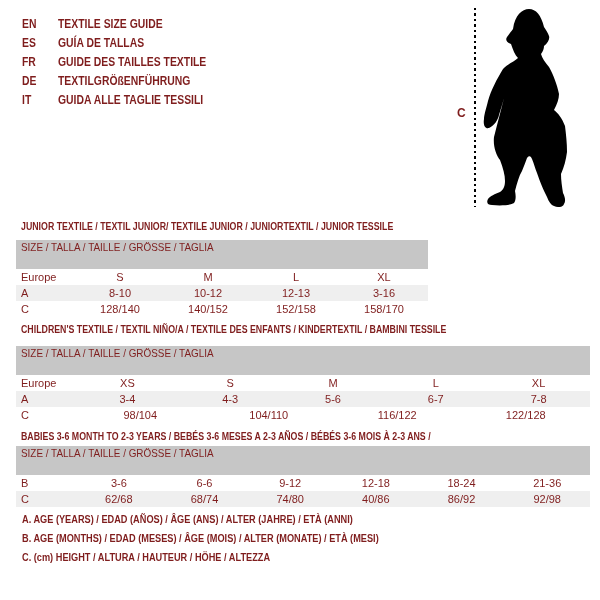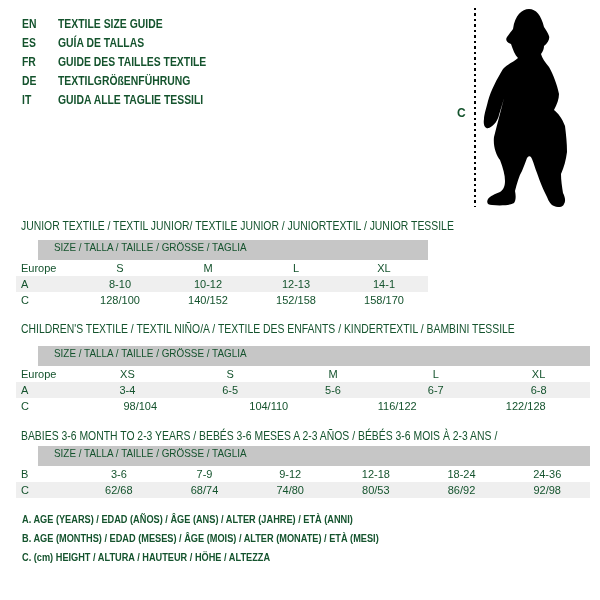--- a/index.html
+++ b/index.html
@@ -20,39 +20,39 @@
   .c-label   { position:absolute; left:457px; top:106px; font-size:12px; font-weight:bold; }
   .dash-line { position:absolute; left:474px; top:8px; width:2px; height:199px;
                background:repeating-linear-gradient(to bottom,#000 0 2.5px, transparent 2.5px 5.5px); }
   .silhouette{ position:absolute; left:478px; top:5px; width:94px; height:202px; }
 
   
   .tbl { position:absolute; left:16px; }
   .tbl-t1 { top:219px; width:412px; }
   .tbl-t2 { top:322px; width:574px; }
   .tbl-t3 { top:427px; width:574px; }
-  .tbl-heading { font-size:13px; font-weight:normal; line-height:18px; height:18px; padding-left:5px; }
+  .tbl-heading { font-size:11px; font-weight:bold; line-height:18px; height:18px; padding-left:5px; }
   .tbl-t1 .tbl-heading, .tbl-t2 .tbl-heading { line-height:14px; height:14px; }
   .tbl-t1 .size-bar { margin-top:7px; }
   .tbl-t2 .size-bar { margin-top:10px; }
   .tbl-t3 .size-bar { margin-top:1px; }
-  .size-bar { height:20px; line-height:15px; font-size:11px; padding-left:16px;margin-left:22px; }
+  .size-bar { height:29px; line-height:15px; font-size:11px; padding-left:5px; }
   .trow { display:flex; height:16px; line-height:16px; font-size:11px; }
   .row-label { width:55px; padding-left:5px; }
   .cell { flex:1; text-align:center; }
 
   
   .footnotes { position:absolute; left:22px; top:510px; }
   .footnote  { font-size:11.5px; font-weight:bold; height:19px; line-height:19px;
                transform:scaleX(0.8); transform-origin:0 0; white-space:nowrap; }
 </style>
 </head>
 <body>
 
-<div class="page" style="background: rgb(255, 255, 255); color: #14532d;">
+<div class="page" style="background: rgb(255, 255, 255); color: #7f1d1d;">
 
   <div class="lang-block">
       <div class="lang-row">
         <span class="lang-code">EN</span>
         <span class="lang-title">TEXTILE SIZE GUIDE</span>
       </div>
       <div class="lang-row">
         <span class="lang-code">ES</span>
         <span class="lang-title">GUÍA DE TALLAS</span>
       </div>
@@ -121,75 +121,75 @@
         <span class="cell">S</span>
         <span class="cell">M</span>
         <span class="cell">L</span>
         <span class="cell">XL</span>
       </div>
       <div class="trow" style="background: rgb(239, 239, 239);">
         <span class="row-label">A</span>
         <span class="cell">8-10</span>
         <span class="cell">10-12</span>
         <span class="cell">12-13</span>
-        <span class="cell">14-1</span>
+        <span class="cell">3-16</span>
       </div>
       <div class="trow">
         <span class="row-label">C</span>
-        <span class="cell">128/100</span>
+        <span class="cell">128/140</span>
         <span class="cell">140/152</span>
         <span class="cell">152/158</span>
         <span class="cell">158/170</span>
       </div>
     </section>
   <section class="tbl tbl-t2">
       <div class="tbl-heading"><span class="cond">CHILDREN'S TEXTILE / TEXTIL NIÑO/A / TEXTILE DES ENFANTS / KINDERTEXTIL / BAMBINI TESSILE</span></div>
       <div class="size-bar" style="background: rgb(198, 198, 198);"><span class="cond90">SIZE / TALLA / TAILLE / GRÖSSE / TAGLIA</span></div>
       <div class="trow">
         <span class="row-label">Europe</span>
         <span class="cell">XS</span>
         <span class="cell">S</span>
         <span class="cell">M</span>
         <span class="cell">L</span>
         <span class="cell">XL</span>
       </div>
       <div class="trow" style="background: rgb(239, 239, 239);">
         <span class="row-label">A</span>
         <span class="cell">3-4</span>
-        <span class="cell">6-5</span>
+        <span class="cell">4-3</span>
         <span class="cell">5-6</span>
         <span class="cell">6-7</span>
-        <span class="cell">6-8</span>
+        <span class="cell">7-8</span>
       </div>
       <div class="trow">
         <span class="row-label">C</span>
         <span class="cell">98/104</span>
         <span class="cell">104/110</span>
         <span class="cell">116/122</span>
         <span class="cell">122/128</span>
       </div>
     </section>
   <section class="tbl tbl-t3">
       <div class="tbl-heading"><span class="cond">BABIES 3-6 MONTH TO 2-3 YEARS / BEBÉS 3-6 MESES A 2-3 AÑOS / BÉBÉS 3-6 MOIS À 2-3 ANS /</span></div>
       <div class="size-bar" style="background: rgb(198, 198, 198);"><span class="cond90">SIZE / TALLA / TAILLE / GRÖSSE / TAGLIA</span></div>
       <div class="trow">
         <span class="row-label">B</span>
         <span class="cell">3-6</span>
-        <span class="cell">7-9</span>
+        <span class="cell">6-6</span>
         <span class="cell">9-12</span>
         <span class="cell">12-18</span>
         <span class="cell">18-24</span>
-        <span class="cell">24-36</span>
+        <span class="cell">21-36</span>
       </div>
       <div class="trow" style="background: rgb(239, 239, 239);">
         <span class="row-label">C</span>
         <span class="cell">62/68</span>
         <span class="cell">68/74</span>
         <span class="cell">74/80</span>
-        <span class="cell">80/53</span>
+        <span class="cell">40/86</span>
         <span class="cell">86/92</span>
         <span class="cell">92/98</span>
       </div>
     </section>
 
   <div class="footnotes">
       <div class="footnote">A. AGE (YEARS) / EDAD (AÑOS) / ÂGE (ANS) / ALTER (JAHRE) / ETÀ (ANNI)</div>
       <div class="footnote">B. AGE (MONTHS) / EDAD (MESES) / ÂGE (MOIS) / ALTER (MONATE) / ETÀ (MESI)</div>
       <div class="footnote">C. (cm) HEIGHT / ALTURA / HAUTEUR / HÖHE / ALTEZZA</div>
     </div>

